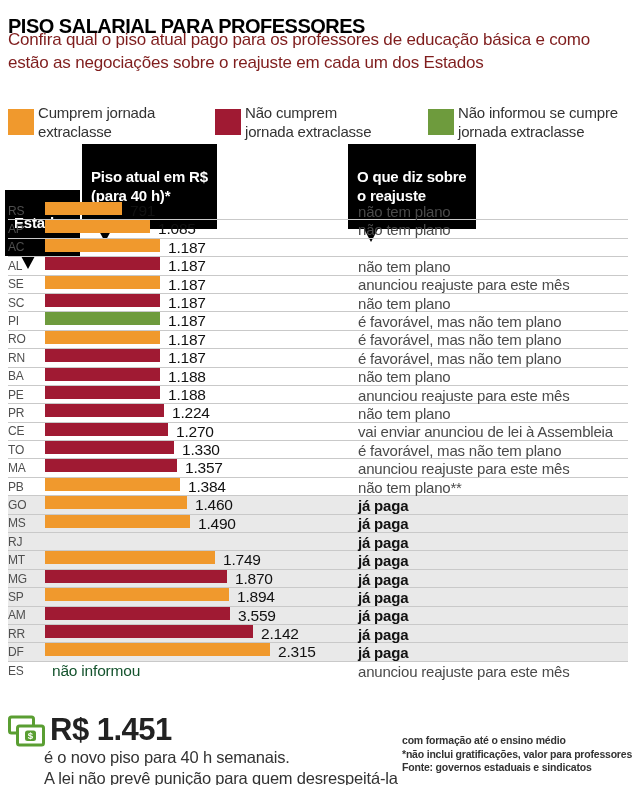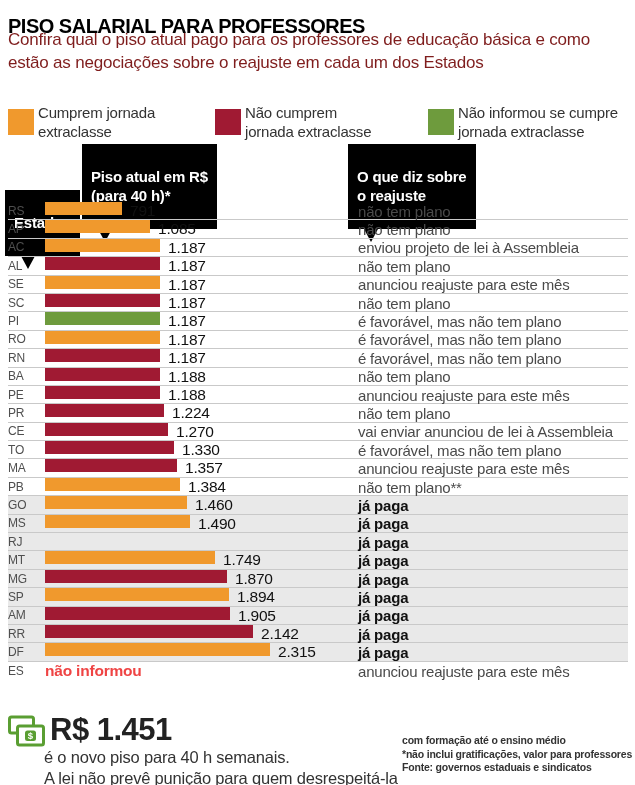--- a/index.html
+++ b/index.html
@@ -19,21 +19,21 @@
         border-left:7px solid transparent;border-right:7px solid transparent;border-top:13px solid #000;}
   .table{position:absolute;left:8px;top:202px;width:620px;}
   .row{position:relative;height:18.4px;border-bottom:1px solid #c9c9c9;box-sizing:border-box;}
   .row:last-child{border-bottom:none;}
   .row.shaded{background:#e9e9e9;}
   .state{position:absolute;left:0;width:31px;text-align:left;top:50%;transform:translateY(-50%);
          font-size:12px;color:#4f4f4f;letter-spacing:-0.2px;}
   .bar-zone{position:absolute;left:37px;top:0;height:100%;display:flex;align-items:flex-start;}
   .bar{height:13px;flex:none;}
   .value{margin-left:8px;font-size:15.5px;color:#111;letter-spacing:-0.2px;white-space:nowrap;}
-  .value.no-bar{margin-left:0;font-weight:bold;color:#ef4444;}
+  .value.no-bar{margin-left:7px;font-weight:normal;color:#14532d;}
   .note{position:absolute;left:350px;top:50%;transform:translateY(-50%);font-size:15px;color:#4a4a4a;
         letter-spacing:-0.2px;white-space:nowrap;}
   .note.bold{font-weight:bold;color:#111;}
   .footer-icon{position:absolute;left:7px;top:712px;}
   .footer-big{position:absolute;left:50px;top:712px;font-size:31px;font-weight:800;color:#222;letter-spacing:-0.5px;}
   .footer-line1{position:absolute;left:44px;top:748px;font-size:16.5px;color:#333;letter-spacing:-0.2px;}
   .footer-line2{position:absolute;left:44px;top:769px;font-size:16.5px;color:#333;letter-spacing:-0.2px;}
   .footnotes{position:absolute;left:402px;top:734px;width:233px;font-size:10.5px;font-weight:bold;
              line-height:13.5px;color:#333;letter-spacing:-0.2px;}
   .footnotes div{white-space:nowrap;}
@@ -96,21 +96,20 @@
       </span>
       <span class="note">não tem plano</span>
     </div>
 
     <div class="row">
       <span class="state">AC</span>
       <span class="bar-zone">
         <span class="bar" style="width: 115px; background: rgb(240, 153, 45);"></span>
         <span class="value">1.187</span>
       </span>
-      <span class="note">enviou projeto de lei à Assembleia</span>
     </div>
 
     <div class="row">
       <span class="state">AL</span>
       <span class="bar-zone">
         <span class="bar" style="width: 115px; background: rgb(160, 26, 51);"></span>
         <span class="value">1.187</span>
       </span>
       <span class="note">não tem plano</span>
     </div>
@@ -271,21 +270,21 @@
         <span class="bar" style="width: 184px; background: rgb(240, 153, 45);"></span>
         <span class="value">1.894</span>
       </span>
       <span class="note bold">já paga</span>
     </div>
 
     <div class="row shaded">
       <span class="state">AM</span>
       <span class="bar-zone">
         <span class="bar" style="width: 185px; background: rgb(160, 26, 51);"></span>
-        <span class="value">1.905</span>
+        <span class="value">3.559</span>
       </span>
       <span class="note bold">já paga</span>
     </div>
 
     <div class="row shaded">
       <span class="state">RR</span>
       <span class="bar-zone">
         <span class="bar" style="width: 208px; background: rgb(160, 26, 51);"></span>
         <span class="value">2.142</span>
       </span>

